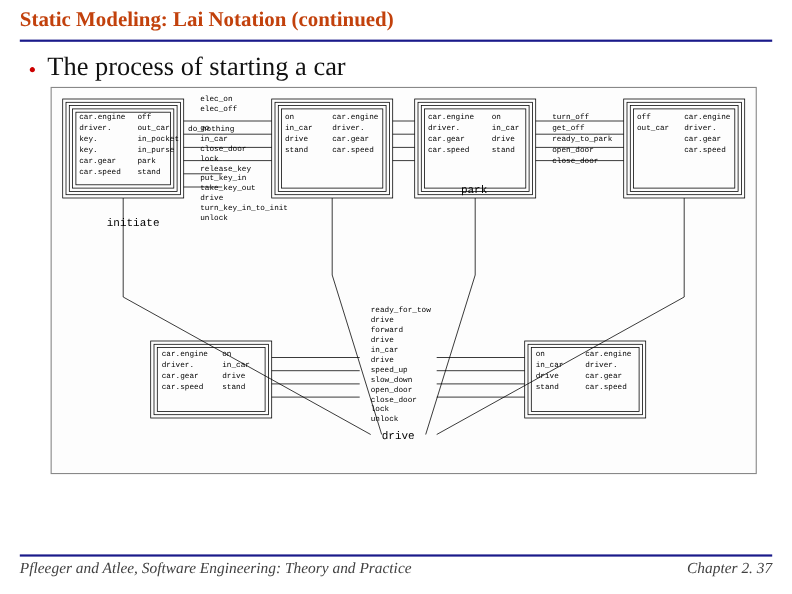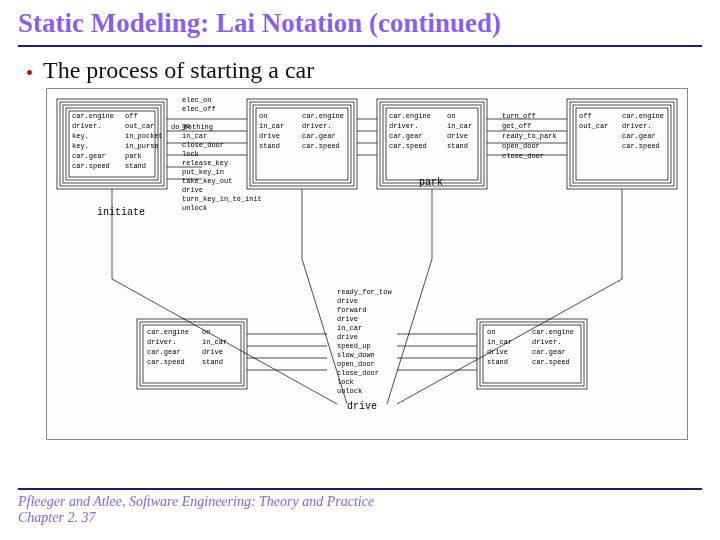--- a/index.html
+++ b/index.html
@@ -20,23 +20,23 @@
     position: relative;
   }
   .title {
     color: #1a1a8a;
     font-weight: bold;
     font-size: 25px;
     line-height: 1.1;
     margin: 0 0 2px 0;
   }
   .subtitle {
-    color: #8b5cf6;
+    color: #c2410c;
     font-weight: bold;
-    font-size: 27px;
+    font-size: 19px;
     margin: 0 0 6px 0;
   }
   .rule1 {
     border: none;
     border-top: 2px solid #1a1a8a;
     margin: 4px 0 10px 0;
   }
   .bullet-row {
     display: flex;
     align-items: flex-start;
@@ -70,24 +70,23 @@
     right: 18px;
   }
   .rule2 {
     border: none;
     border-top: 2px solid #1a1a8a;
     margin: 0 0 4px 0;
   }
   .footer-row {
     display: flex;
     justify-content: space-between;
-    color: #8b5cf6;
+    color: #404040;
     font-style: italic;
     font-size: 14px;
-    flex-direction: column;
   }
   
   .dtxt {
     position: absolute;
     font-family: 'Courier New', monospace;
     font-size: 7px;
     line-height: 1.1;
     color: #000;
     white-space: nowrap;
   }

